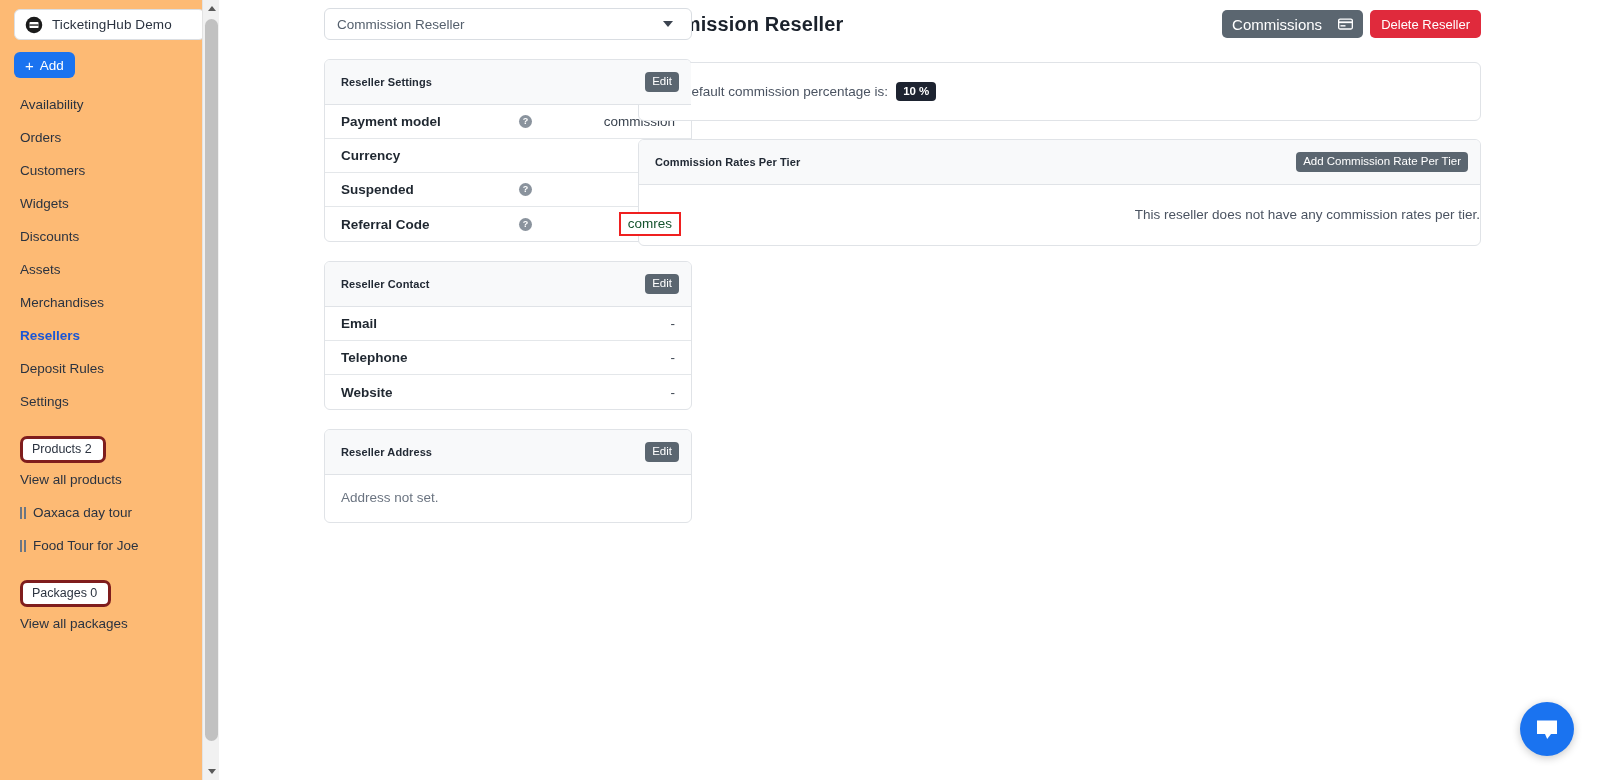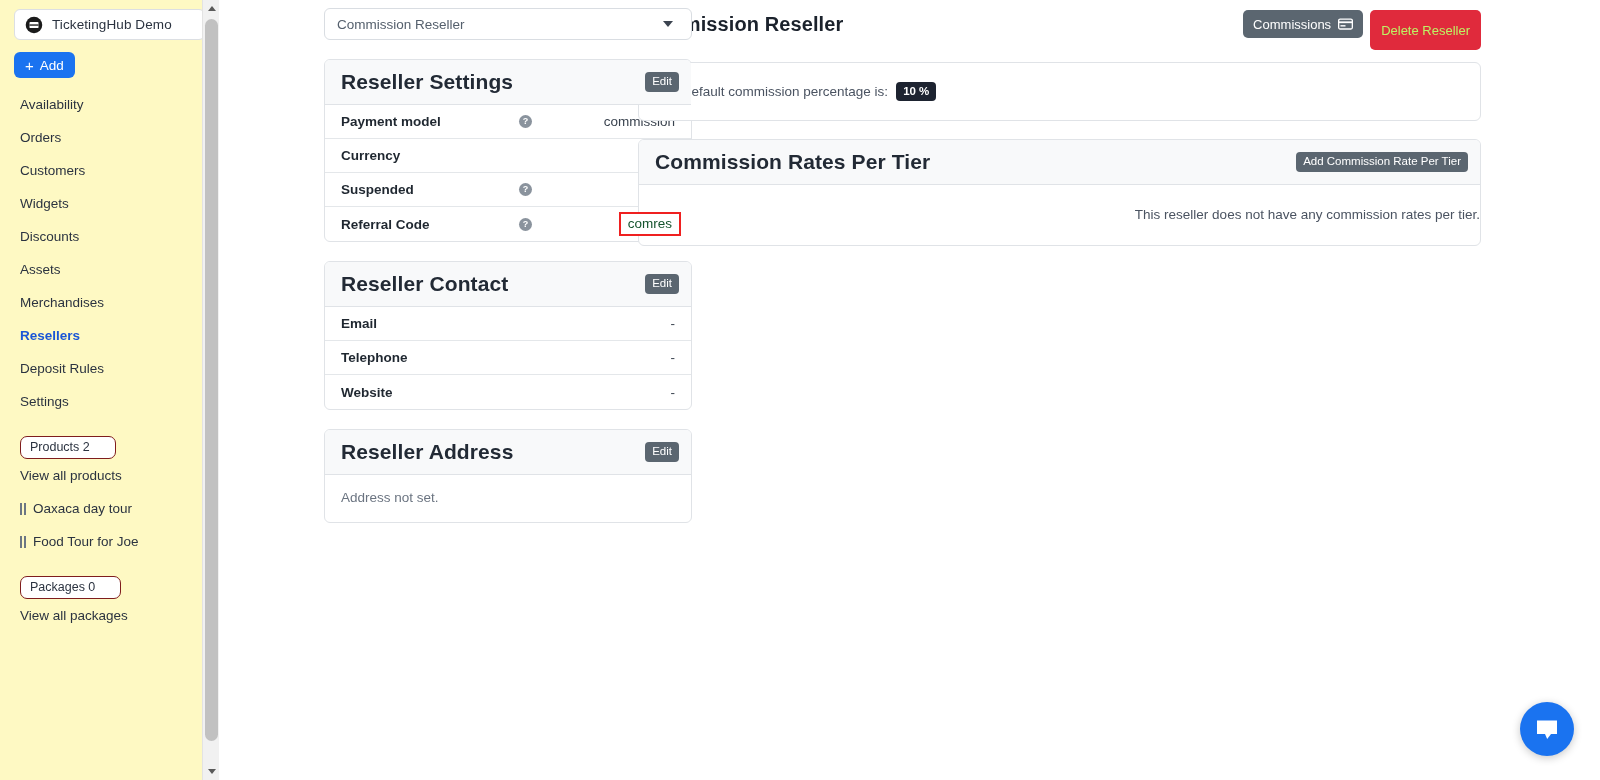--- a/index.html
+++ b/index.html
@@ -7,21 +7,21 @@
     width: 1600px; height: 780px;
     background: #ffffff;
     font-family: "Liberation Sans", sans-serif;
     overflow: hidden;
   }
   .app { position: relative; width: 1600px; height: 780px; display: flex; }
 
   
   .sidebar {
     width: 219px; height: 780px;
-    background: #fef9c3;
+    background: #fdba74;
     padding: 0;
     position: relative;
     overflow: hidden;
     flex: 0 0 219px;
   }
   .brand {
     margin: 9px 14px 0 14px;
     height: 31px;
     border: 1px solid #dcdfe3;
     border-radius: 6px;
@@ -52,23 +52,23 @@
     text-decoration: none;
     line-height: 19px;
     cursor: pointer;
   }
   .nav-item.active { color: #1a56d6; font-weight: bold; }
 
   .section-gap { height: 18px; }
   .pill {
     display: inline-block;
     margin-left: 20px;
-    border: 1px solid #7f1d1d;
+    border: 3px solid #7f1d1d;
     border-radius: 7px;
-    padding: 3px 25px 4px 9px;
+    padding: 3px 11px 4px 9px;
     font-size: 12.5px;
     color: #2b3340;
     background: #fff;
   }
   .sub-item {
     display: flex; align-items: center; gap: 7px;
     padding: 7px 14px 7px 20px;
     font-size: 13.5px; color: #2b3340;
     text-decoration: none; line-height: 19px;
     cursor: pointer;
@@ -143,21 +143,21 @@
     overflow: hidden;
   }
   .card-head {
     background: #f8f9fa;
     border-bottom: 1px solid #e0e3e7;
     height: 45px;
     display: flex; align-items: center;
     padding: 0 14px 0 16px;
     position: relative;
   }
-  .card-title { font-size: 21px; color: #222a35; font-weight: bold; letter-spacing: .1px; }
+  .card-title { font-size: 11px; color: #222a35; font-weight: bold; letter-spacing: .1px; }
   .btn-dark {
     position: absolute; right: 12px;
     background: #5b6670; color: #fff;
     border: none; border-radius: 4px;
     font-size: 11.5px; font-family: inherit;
     padding: 3px 7px 4px 7px;
     cursor: pointer;
     line-height: 13px;
   }
   .row {
@@ -195,29 +195,29 @@
 
   
   .page-head {
     display: flex; align-items: flex-start; justify-content: space-between;
     height: 34px;
   }
   .page-title { font-size: 20px; font-weight: bold; color: #1b222c; letter-spacing: .1px; padding-top: 3px; }
   .head-actions { display: flex; gap: 7px; align-items: flex-start; }
   .btn-commissions {
     background: #5b6670; color: #fff; border: none; border-radius: 5px;
+    font-size: 15px; font-family: inherit;
+    padding: 0 10px; height: 28px;
+    display: inline-flex; align-items: center; gap: 16px;
+    cursor: pointer;
+  }
+  .btn-delete {
+    background: #e02a3c; color: #ffffff; border: none; border-radius: 5px;
     font-size: 13px; font-family: inherit;
-    padding: 0 10px; height: 28px;
-    display: inline-flex; align-items: center; gap: 7px;
-    cursor: pointer;
-  }
-  .btn-delete {
-    background: #e02a3c; color: #bef264; border: none; border-radius: 5px;
-    font-size: 13px; font-family: inherit;
-    padding: 0 11px; height: 40px;
+    padding: 0 11px; height: 28px;
     display: inline-flex; align-items: center;
     cursor: pointer;
   }
   .card-wide {
     width: 100%;
     border: 1px solid #e0e3e7; border-radius: 6px;
     background: #fff; overflow: hidden;
     margin-top: 18px;
   }
   .notice {

